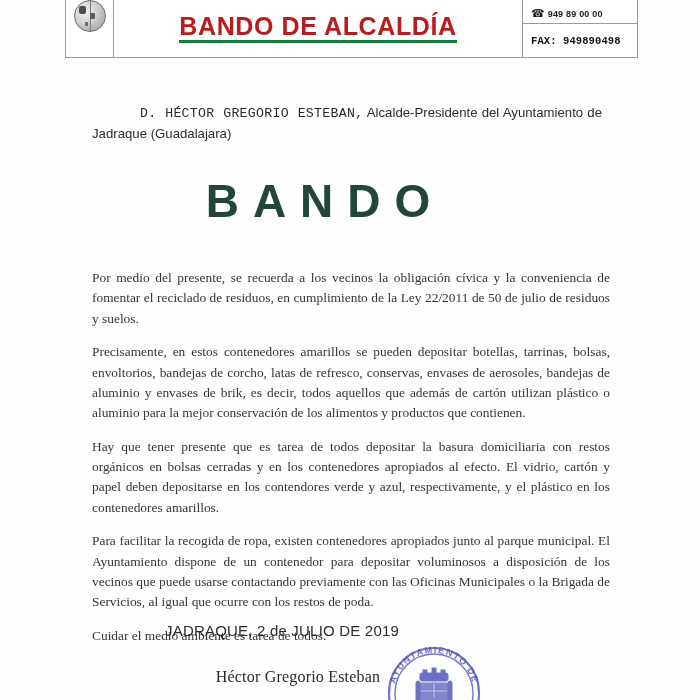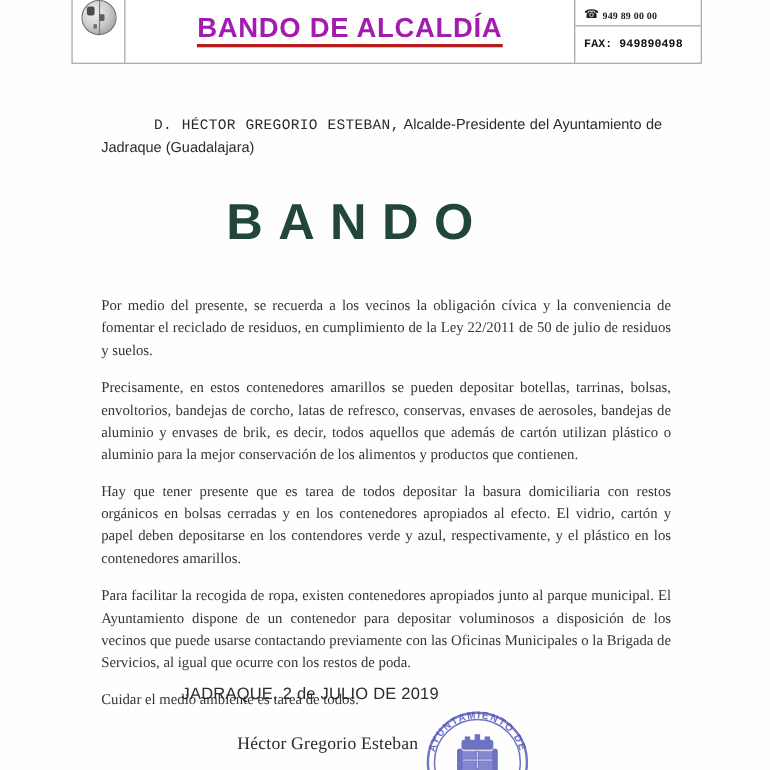--- a/index.html
+++ b/index.html
@@ -83,22 +83,22 @@
     display: flex;
     align-items: flex-end;
     justify-content: center;
     padding-bottom: 14px;
   }
   .lh-title {
     font-family: "Liberation Sans", sans-serif;
     font-weight: bold;
     font-size: 25px;
     letter-spacing: 0.6px;
-    color: #a21caf;
-    border-bottom: 3px solid #b91c1c;
+    color: #b91c1c;
+    border-bottom: 3px solid #15803d;
     padding-bottom: 1px;
     line-height: 1.05;
     white-space: nowrap;
   }
 
   .lh-contact-cell {
     width: 114px;
     box-sizing: border-box;
     display: flex;
     flex-direction: column;
@@ -118,21 +118,21 @@
     align-items: center;
     padding-left: 8px;
   }
   .phone-glyph {
     font-size: 11px;
     color: #1d1d1d;
     margin-right: 3px;
     line-height: 1;
   }
   .lh-phone-text {
-    font-family: Liberation Serif, serif;
+    font-family: Liberation Sans, sans-serif;
     font-size: 9px;
     font-weight: bold;
     color: #1d1d1d;
     letter-spacing: 0.2px;
     white-space: nowrap;
     text-align: right;
   }
   .lh-fax-text {
     font-family: Liberation Mono, monospace;
     font-size: 10.5px;

